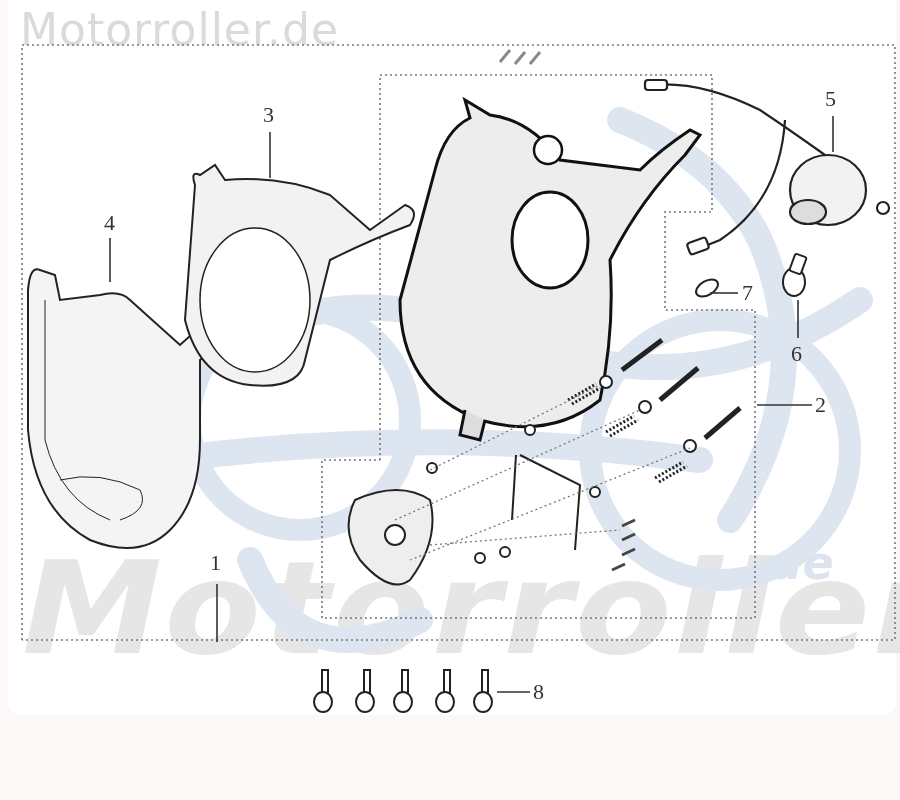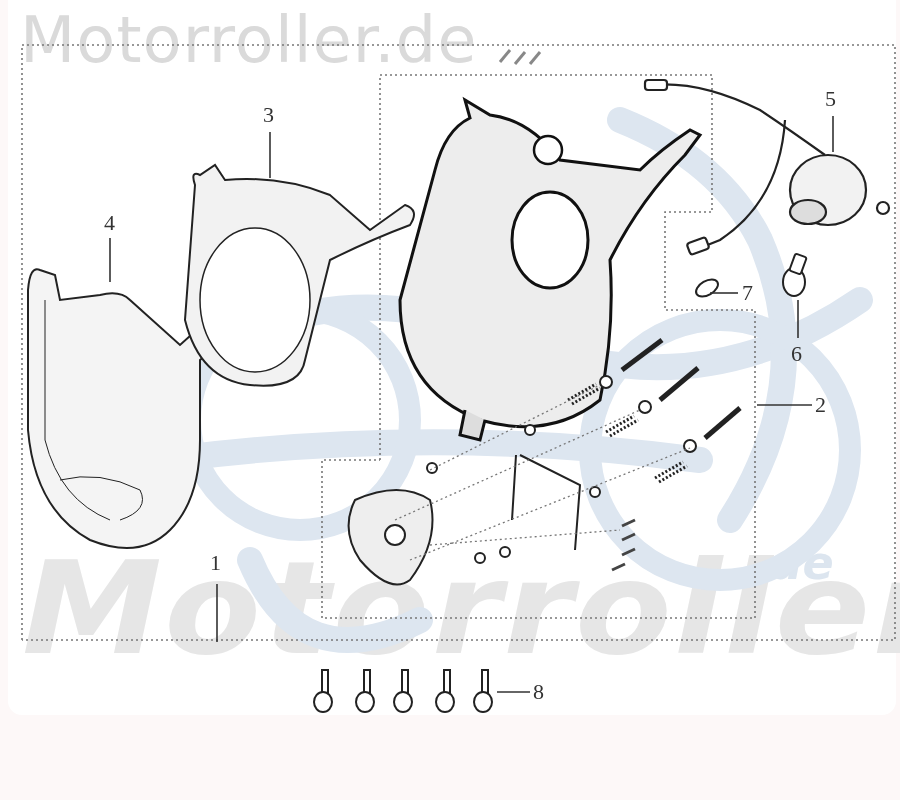--- a/index.html
+++ b/index.html
@@ -1,19 +1,19 @@
 <!DOCTYPE html>
 <html><head>
 <meta charset="utf-8">
 <style>
   html,body{margin:0;padding:0;}
   body{width:900px;height:800px;background:#fdf8f8;position:relative;overflow:hidden;font-family:"Liberation Serif",serif;}
   .panel{position:absolute;left:8px;top:0;width:888px;height:715px;background:#ffffff;border-radius:0 0 14px 14px;}
   svg{position:absolute;left:0;top:0;}
-  .wm-top{position:absolute;left:20px;top:8px;font-family:"DejaVu Sans",sans-serif;font-size:64px;color:#dadada;letter-spacing:1px;line-height:1;}
+  .wm-top{position:absolute;left:20px;top:8px;font-family:"DejaVu Sans",sans-serif;font-size:44px;color:#dadada;letter-spacing:1px;line-height:1;}
   .wm-big{position:absolute;left:22px;top:545px;font-family:"DejaVu Sans",sans-serif;font-weight:bold;font-style:italic;font-size:128px;color:#e6e6e6;letter-spacing:2px;line-height:1;transform:scaleX(1.1);transform-origin:left top;}
   .wm-de{position:absolute;left:752px;top:540px;font-family:"DejaVu Sans",sans-serif;font-style:italic;font-weight:bold;font-size:46px;color:#dce5ef;line-height:1;}
   .callout{position:absolute;font-size:22px;color:#333;line-height:1;}
 </style>
 </head>
 <body>
 
 <div class="panel"></div>
 
 <div class="wm-top">Motorroller.de</div>

